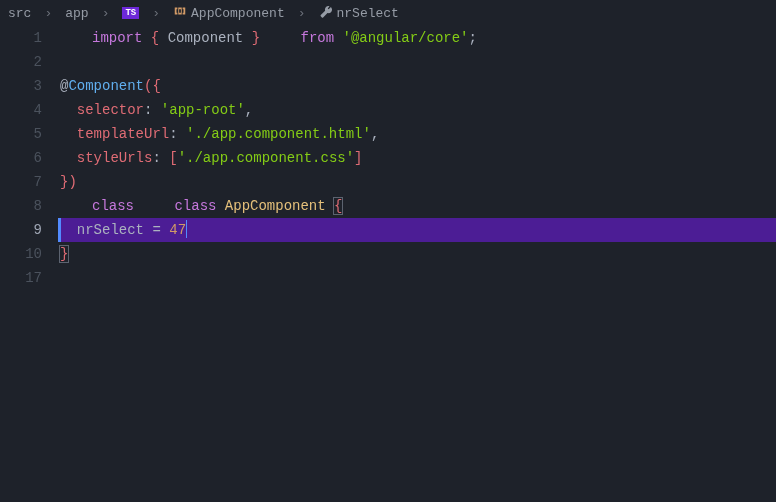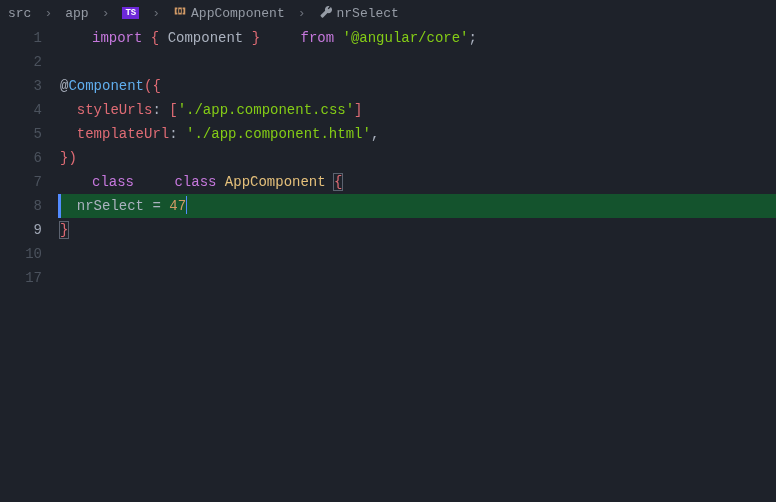--- a/index.html
+++ b/index.html
@@ -68,21 +68,21 @@
     .gutter .line.active {
       color: #9ea5b3;
     }
     .code-line {
       height: 24px;
       line-height: 24px;
       white-space: pre;
       position: relative;
     }
     .code-line.active {
-      background: #14532d;
+      background: #4c1d95;
       font-family: Liberation Mono, monospace;
     }
     .active-bar {
       position: absolute;
       left: -2px;
       top: 0;
       width: 3px;
       height: 24px;
       background: #528bff;
     }
@@ -155,21 +155,22 @@
     <div class="line">7</div>
     <div class="line">8</div>
     <div class="line active">9</div>
     <div class="line">10</div>
     <div class="line">17</div>
   </div>
   <div class="code-area">
     <div class="code-line"><span class="kw">import</span> <span class="br">{</span> <span class="id">Component</span> <span class="br">}</span> <span class="kw">from</span> <span class="st">'@angular/core'</span><span class="pn">;</span></div>
     <div class="code-line"></div>
     <div class="code-line"><span class="pn">@</span><span class="fn">Component</span><span class="br">(</span><span class="br">{</span></div>
+    <div class="code-line">  <span class="pr">selector</span><span class="pn">:</span> <span class="st">'app-root'</span><span class="pn">,</span></div>
+    <div class="code-line">  <span class="pr">templateUrl</span><span class="pn">:</span> <span class="st">'./app.component.html'</span><span class="pn">,</span></div>
     <div class="code-line">  <span class="pr">styleUrls</span><span class="pn">:</span> <span class="br">[</span><span class="st">'./app.component.css'</span><span class="br">]</span></div>
-    <div class="code-line">  <span class="pr">templateUrl</span><span class="pn">:</span> <span class="st">'./app.component.html'</span><span class="pn">,</span></div>
     <div class="code-line"><span class="br">}</span><span class="br">)</span></div>
     <div class="code-line"><span class="kw">class</span> <span class="kw">class</span> <span class="cl">AppComponent</span> <span class="br bracket-hl">{</span></div>
     <div class="code-line active"><span class="active-bar"></span>  <span class="id">nrSelect</span> <span class="pn">=</span> <span class="nm">47</span><span class="cursor"></span></div>
     <div class="code-line"><span class="br bracket-hl">}</span></div>
     <div class="code-line"></div>
   </div>
 </div>
 
 </body></html>

